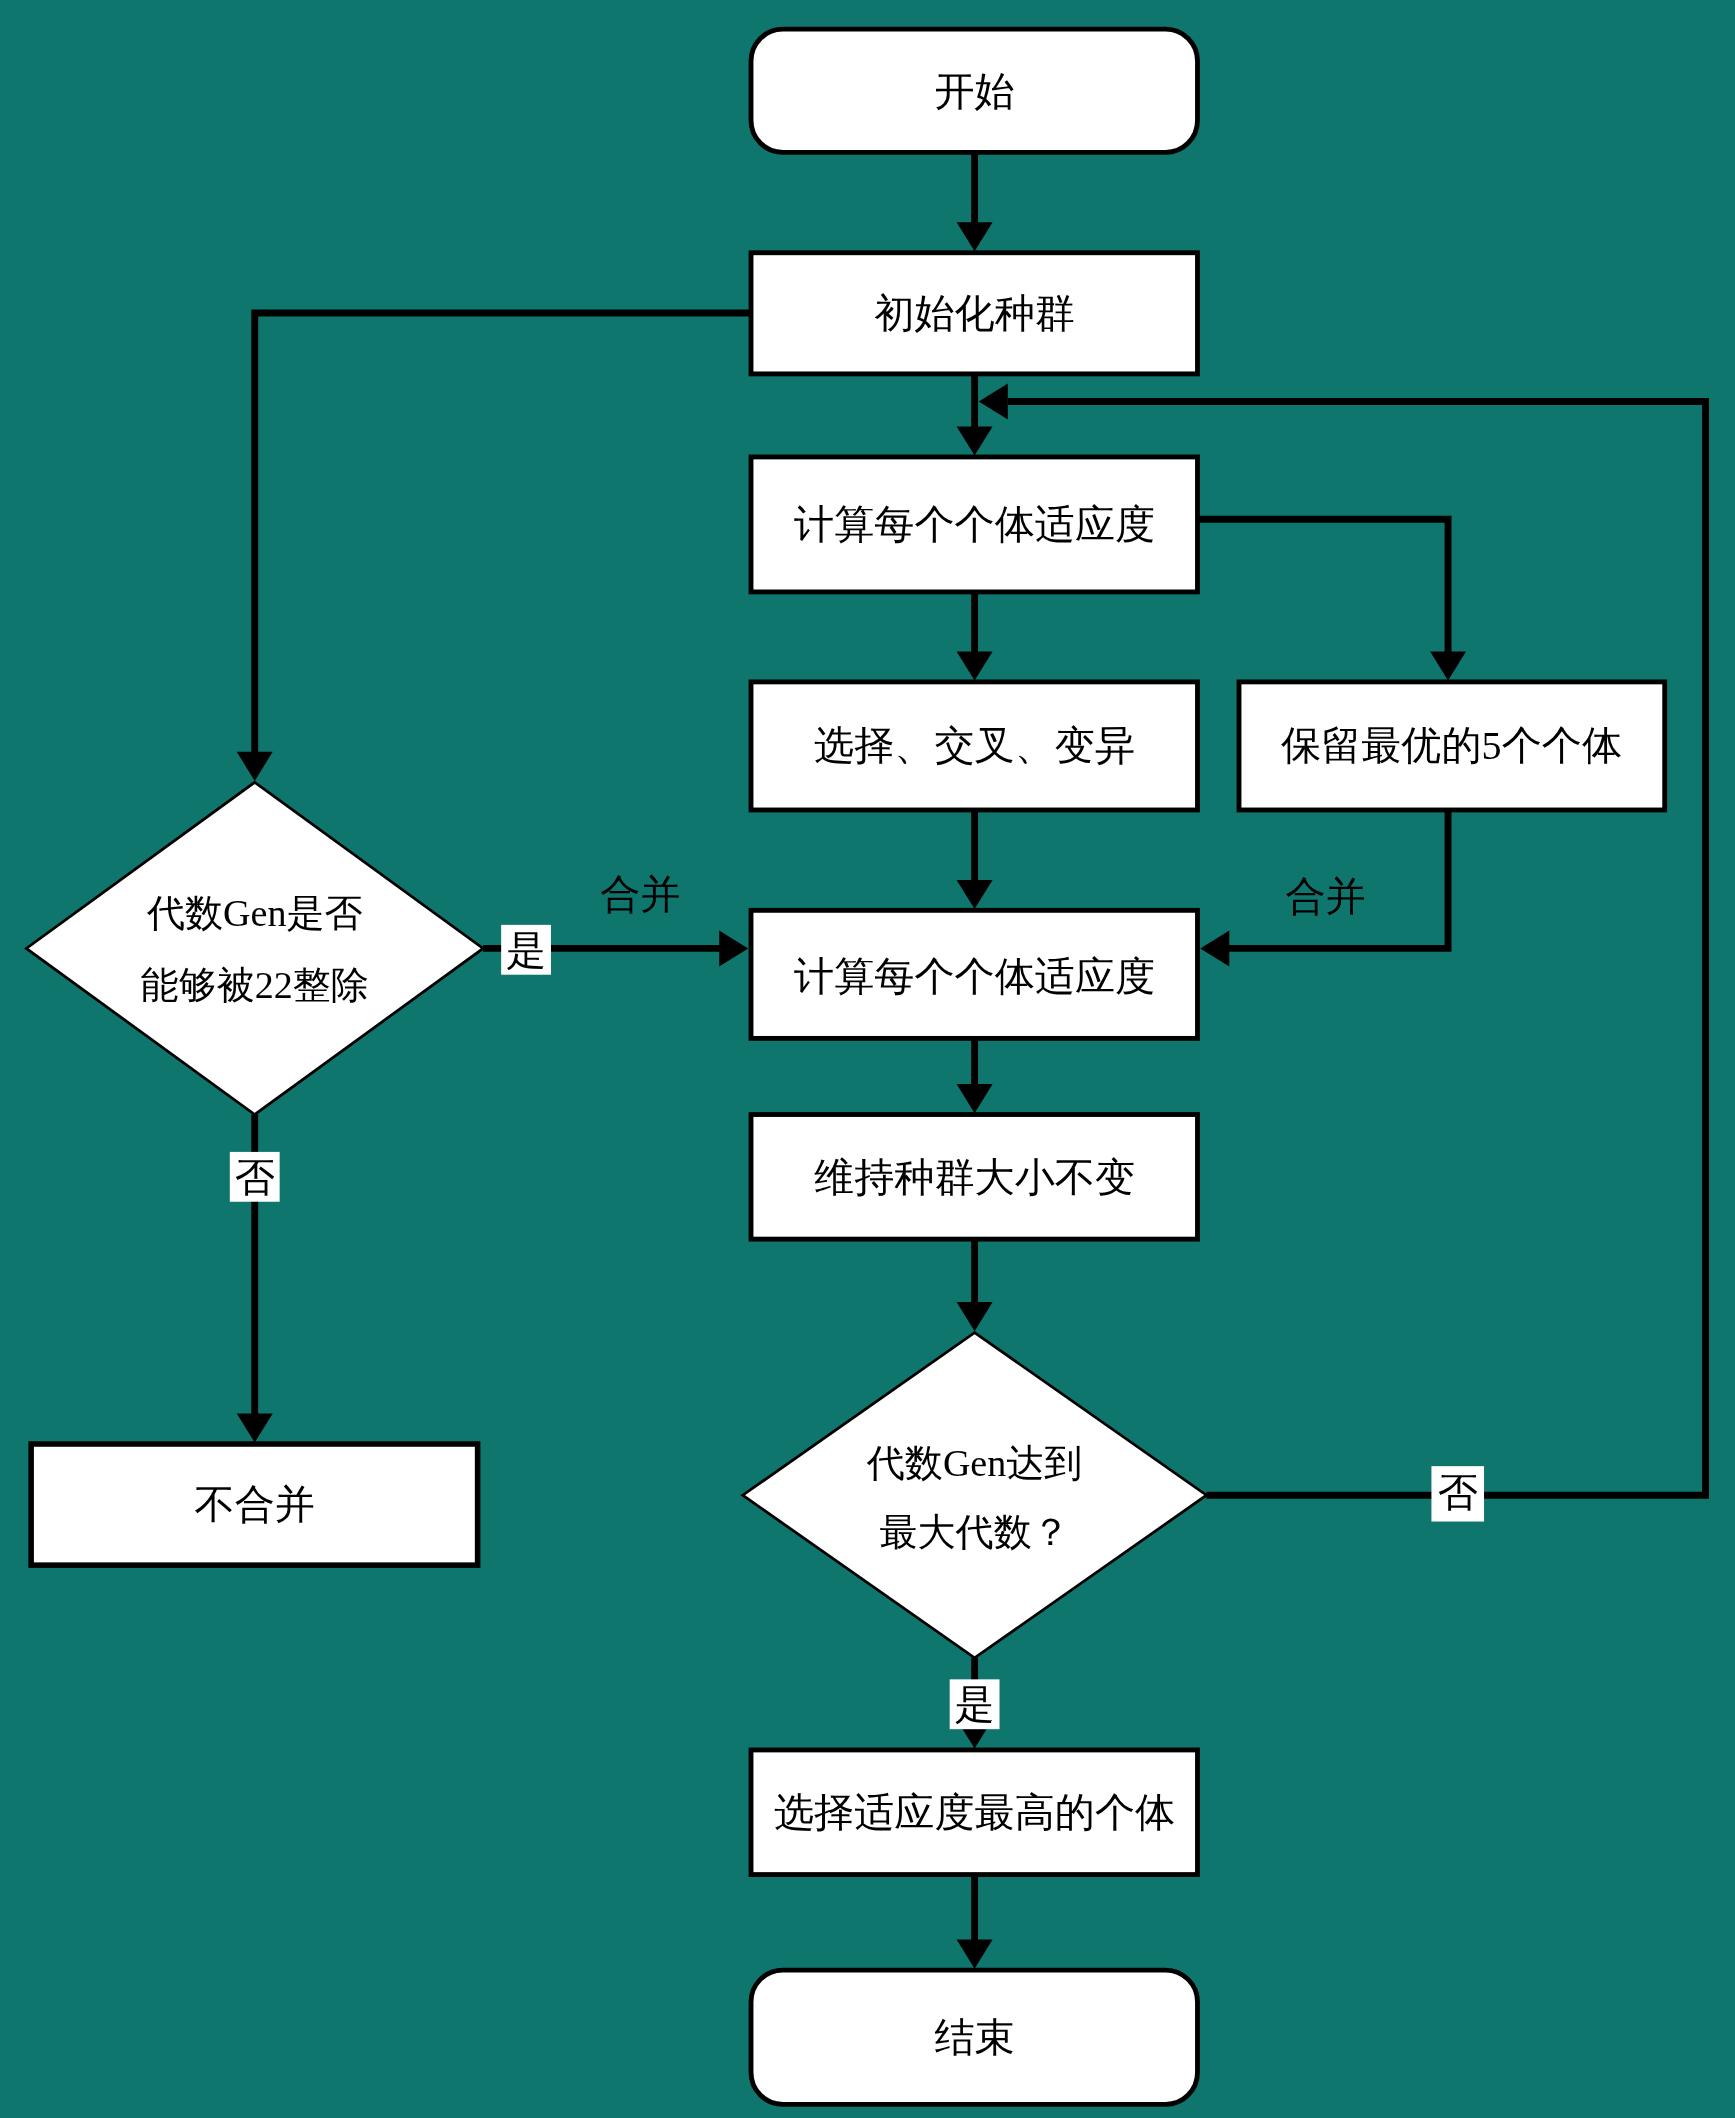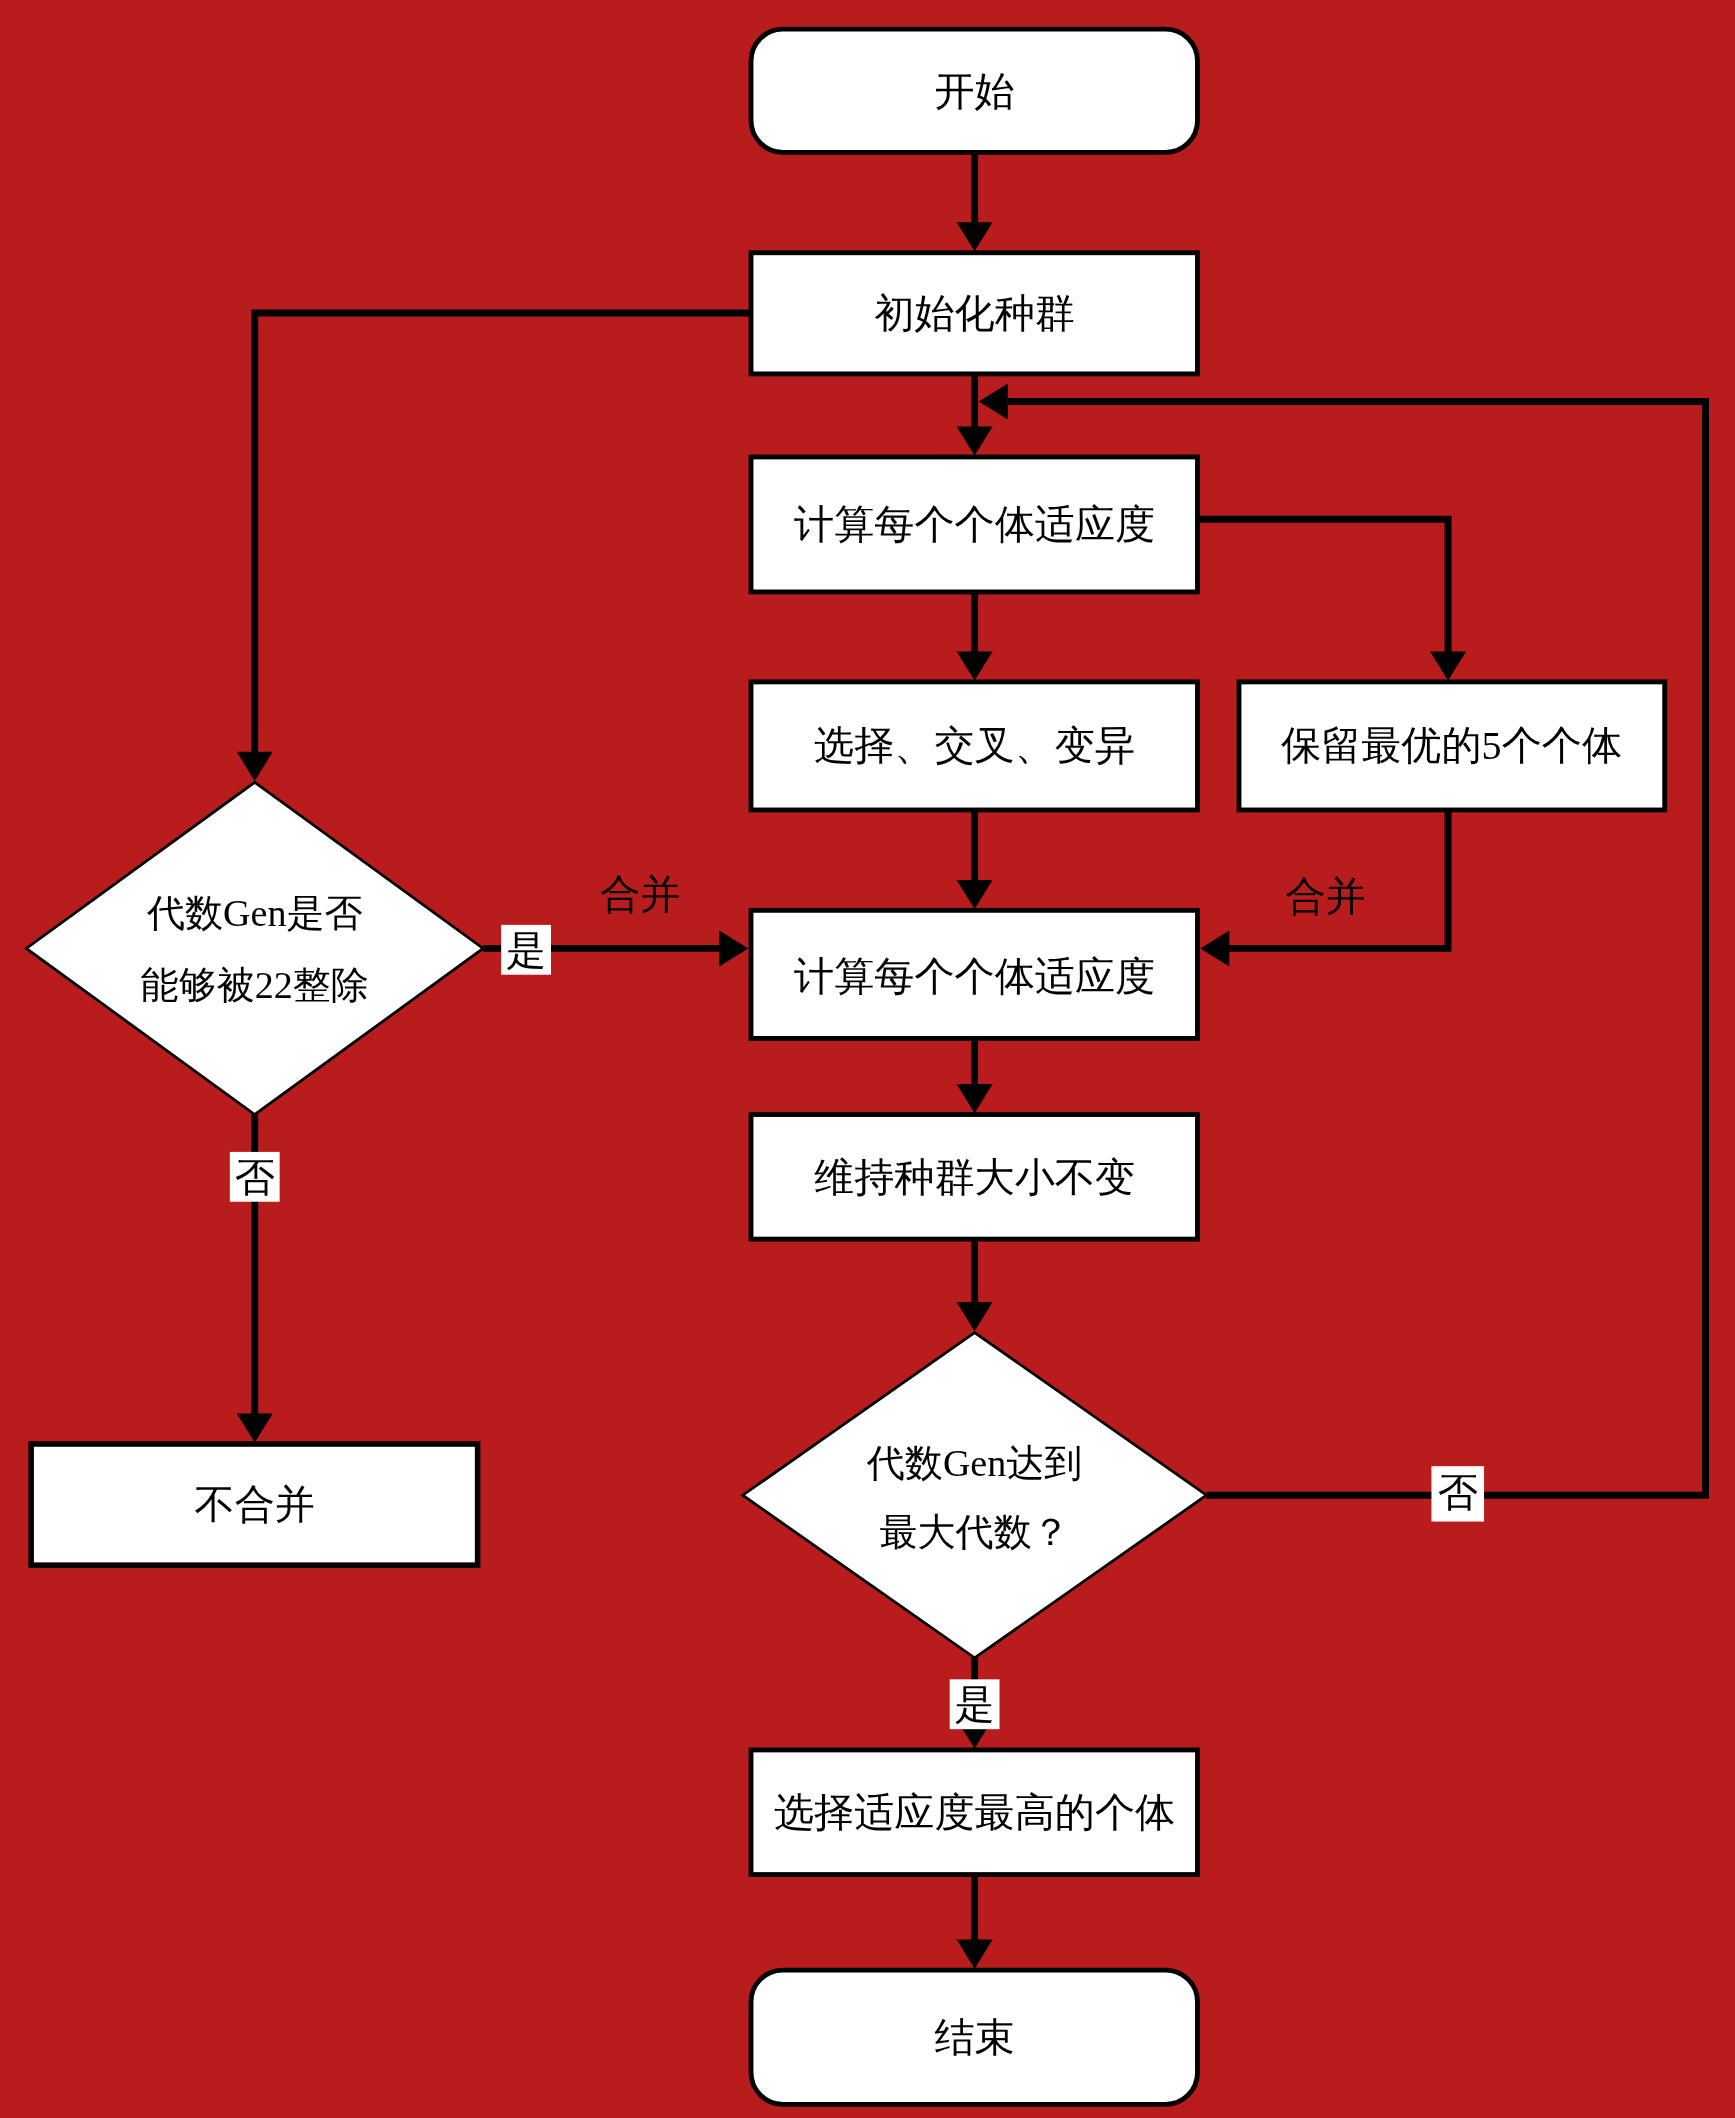--- a/index.html
+++ b/index.html
@@ -5,21 +5,21 @@
 <style>
   html, body {
     margin: 0;
     padding: 0;
     background: #ffffff;
   }
   .canvas {
     position: relative;
     width: 1736px;
     height: 2119px;
-    background: #b91c1c;
+    background: #0f766e;
     font-family: "Liberation Serif", "DejaVu Serif", serif;
   }
   svg { display: block; }
   .node-shape {
     fill: #ffffff;
     stroke: #000000;
     stroke-width: 7;
   }
   .node-shape.thick { stroke-width: 8; }
   .diamond-shape {

